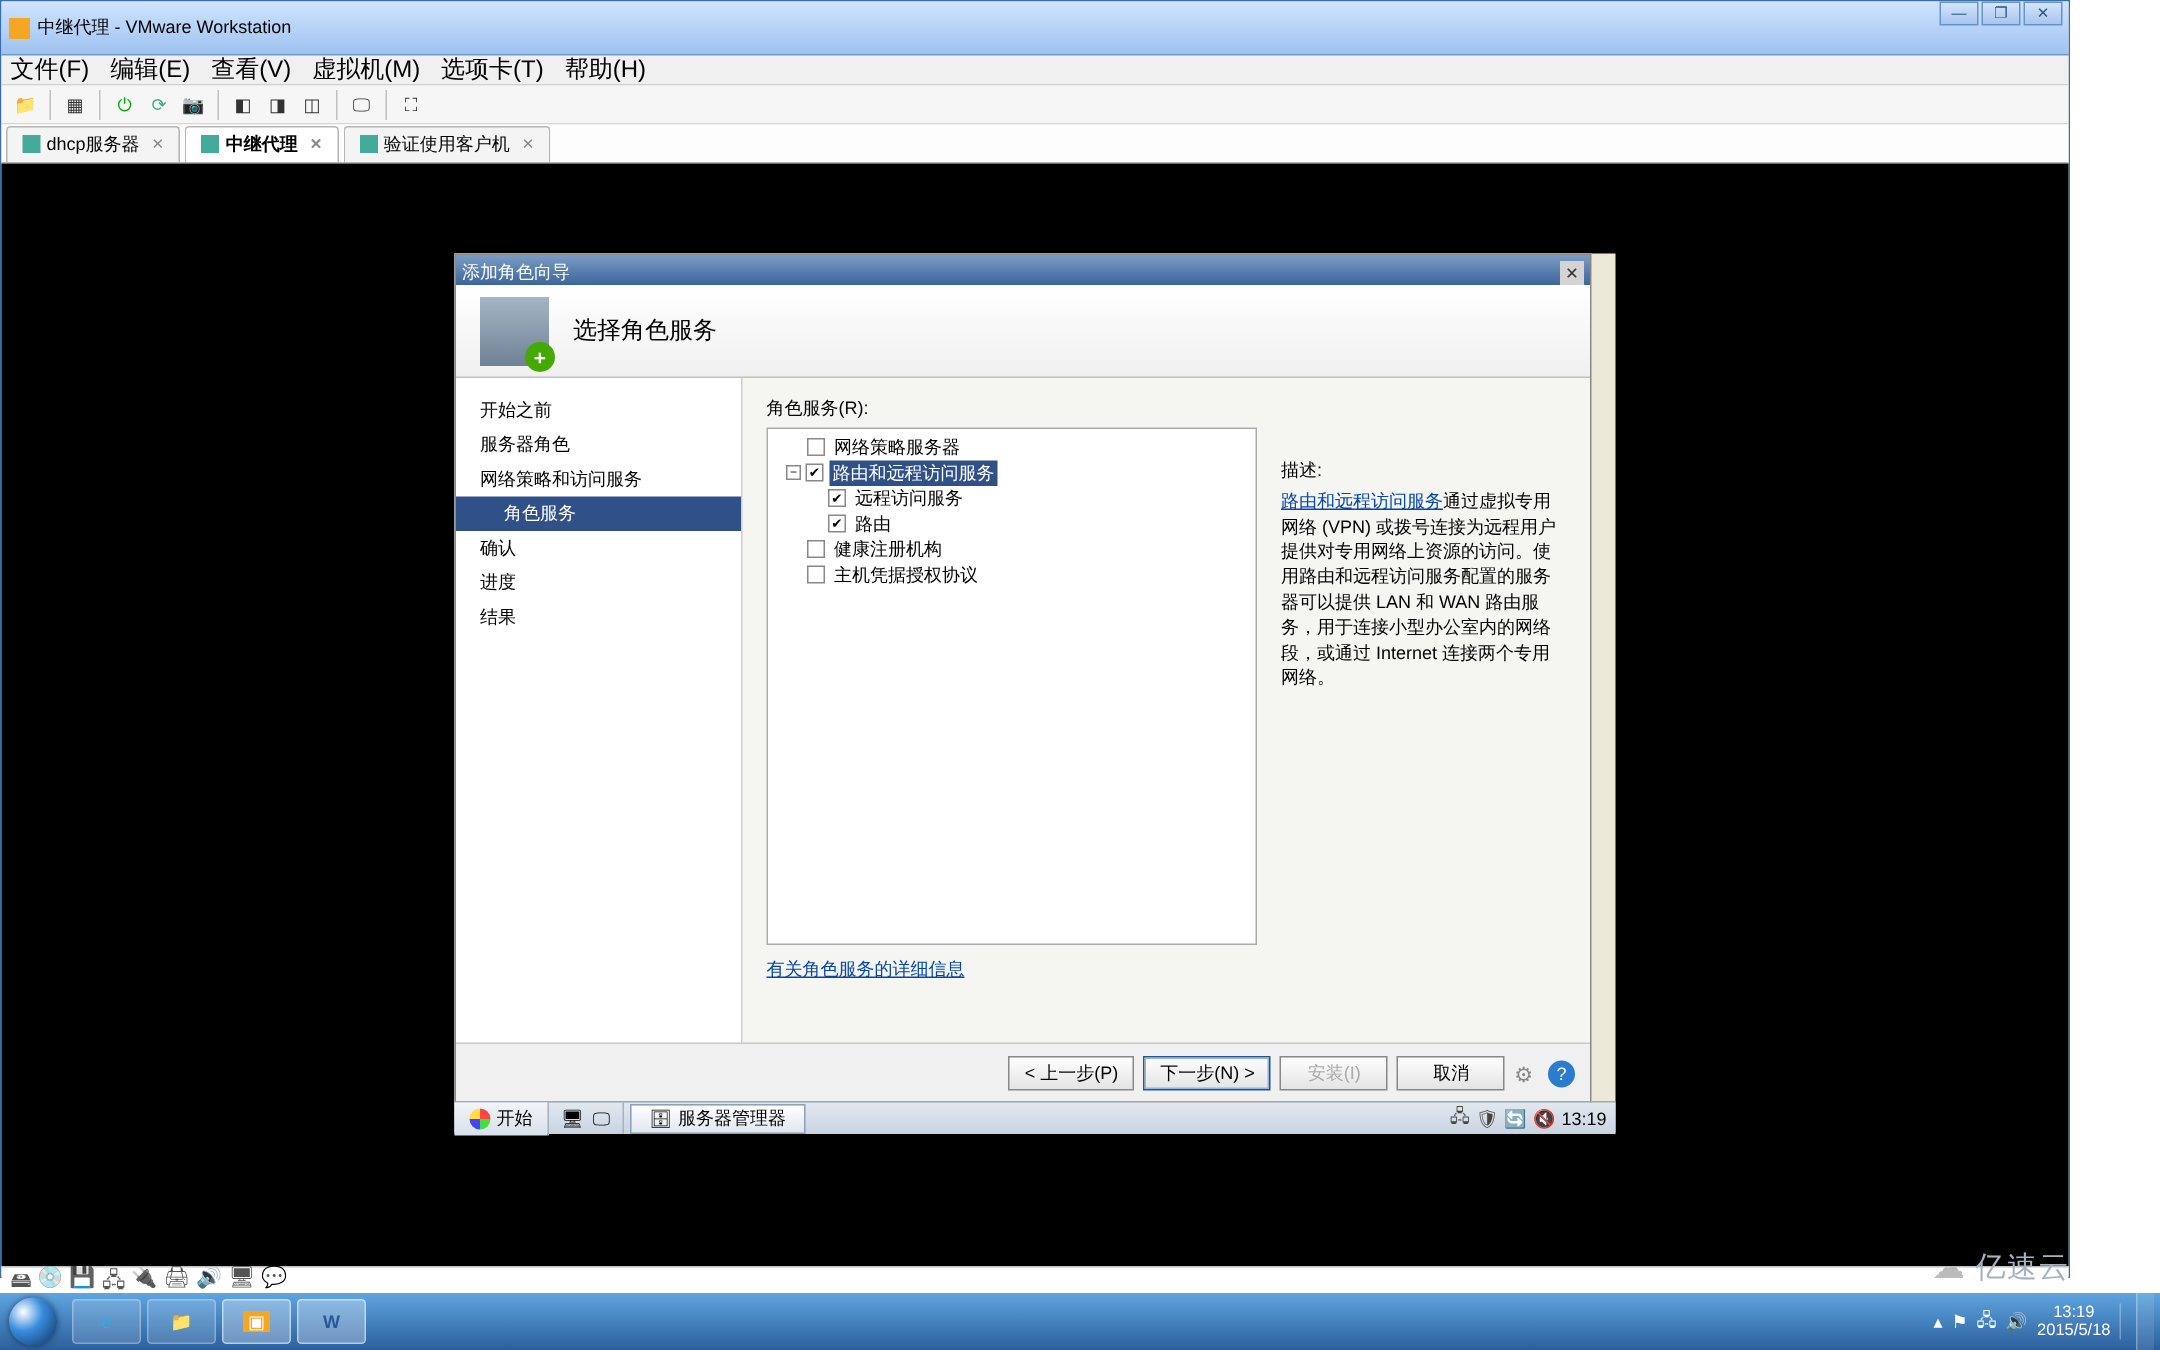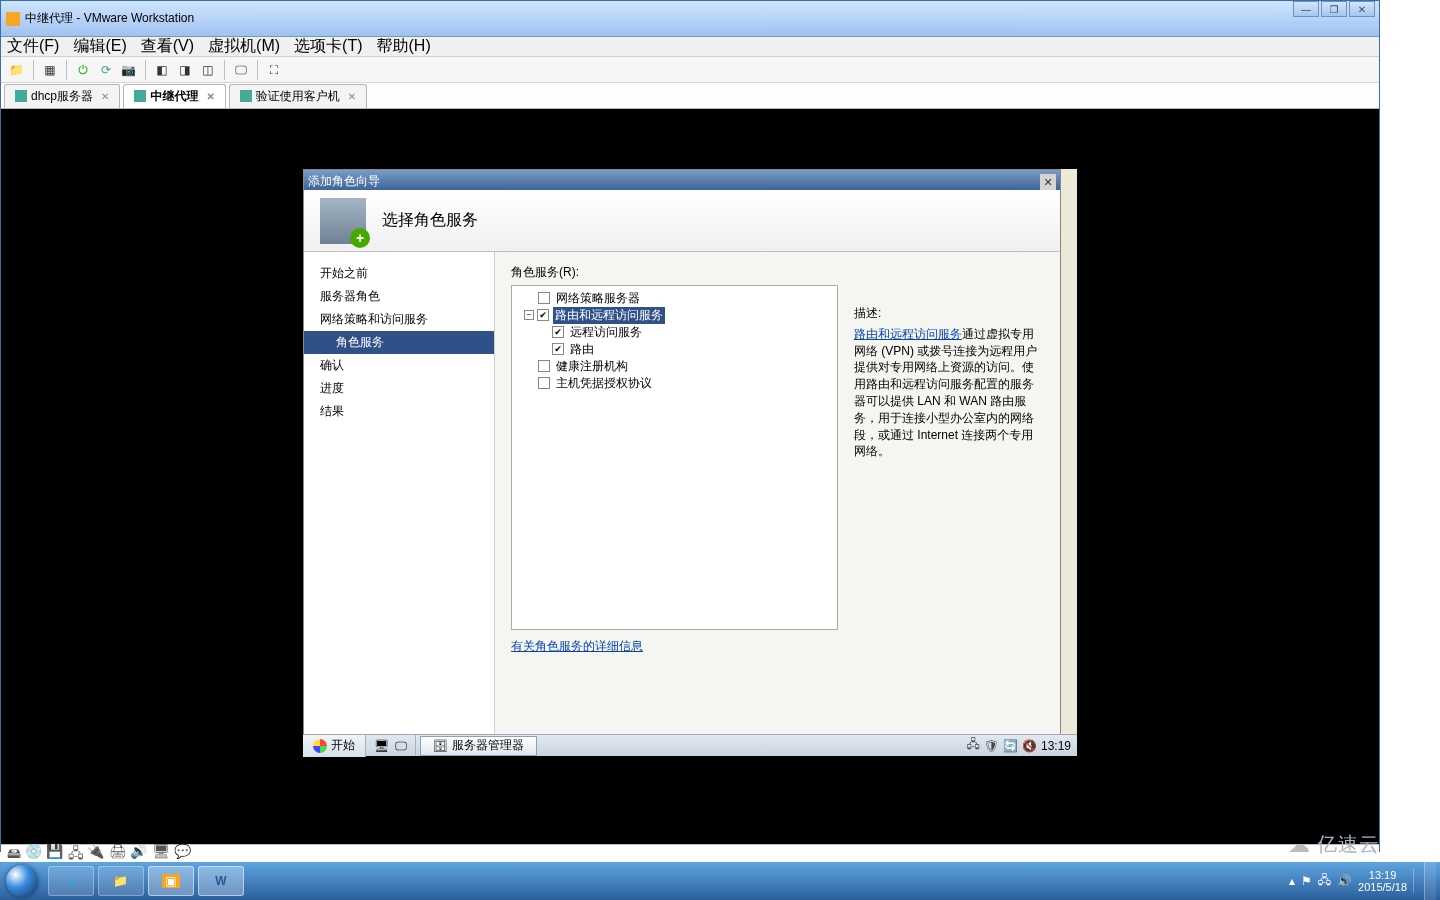--- a/index.html
+++ b/index.html
@@ -211,20 +211,28 @@
               </div>
               <div class="wiz-right">
                 <div class="wiz-desc-head">描述:</div>
                 <div>
                   <span class="wiz-link">路由和远程访问服务</span><span>通过虚拟专用网络 (VPN) 或拨号连接为远程用户提供对专用网络上资源的访问。使用路由和远程访问服务配置的服务器可以提供 LAN 和 WAN 路由服务，用于连接小型办公室内的网络段，或通过 Internet 连接两个专用网络。</span>
                 </div>
               </div>
             </div>
           </div>
         </div>
+        <div class="wiz-buttons">
+          <div class="wiz-btn">&lt; 上一步(P)</div>
+          <div class="wiz-btn def">下一步(N) &gt;</div>
+          <div class="wiz-btn dis">安装(I)</div>
+          <div class="wiz-btn">取消</div>
+          <div style="font-size:14px;color:#888">⚙</div>
+          <div class="wiz-help">?</div>
+        </div>
       </div>
 
       <div class="guest-taskbar">
         <div class="start-btn">
           <span class="start-orb"></span>
           <span>开始</span>
         </div>
         <div class="guest-ql">
           <span>🖥</span>
           <span>🖵</span>

